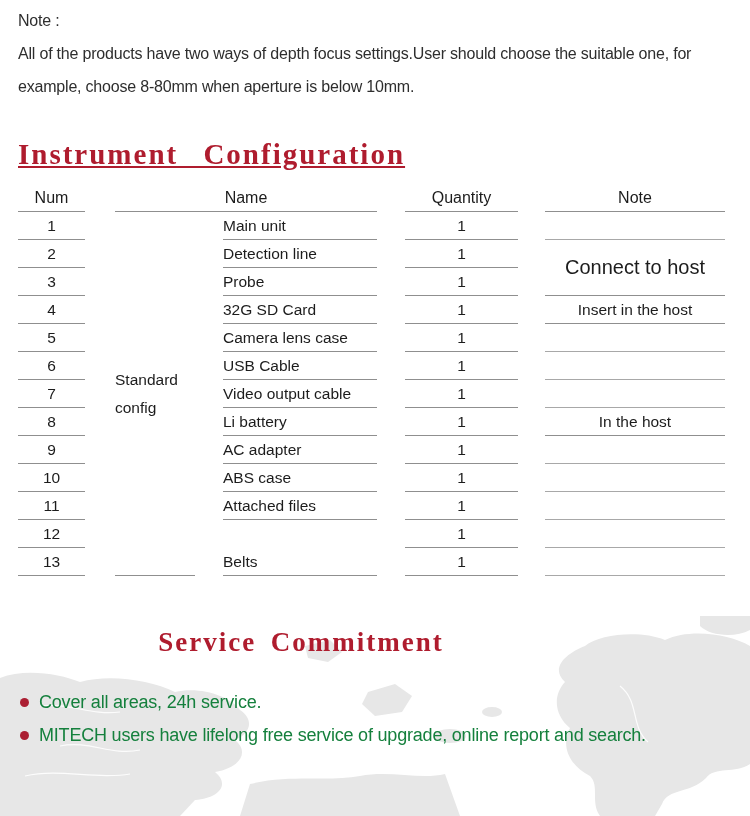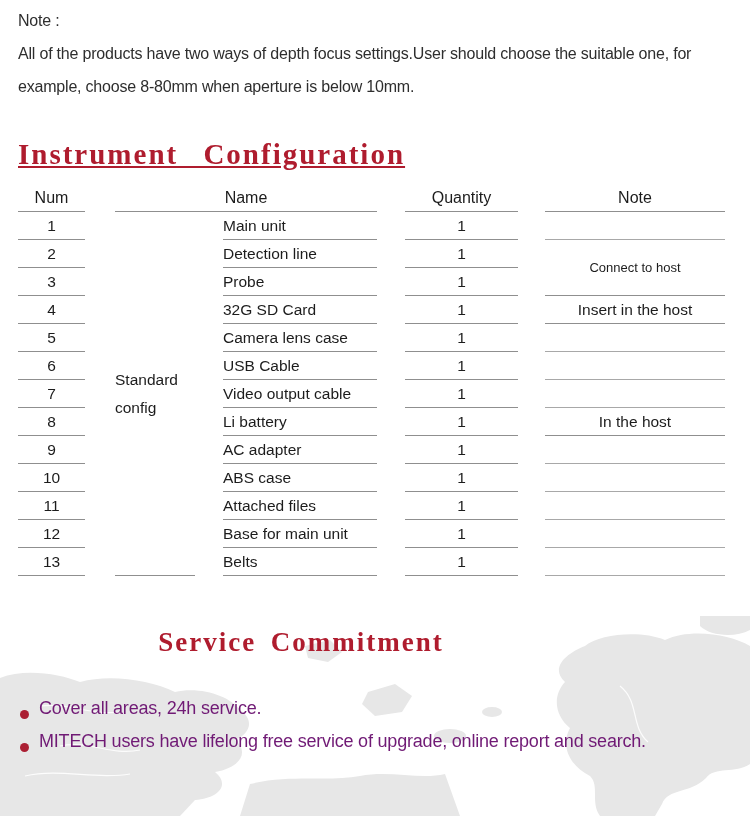--- a/index.html
+++ b/index.html
@@ -70,31 +70,31 @@
   .group-cell{
     grid-column:4;grid-row:2 / span 13;
     border-bottom:1px solid var(--line);
     display:flex;flex-direction:column;justify-content:center;
     font-size:15.5px;color:var(--ink);line-height:28px;
   }
   .note-merge{
     grid-column:10;grid-row:3 / span 2;
     border-bottom:1px solid var(--line);
     display:flex;align-items:center;justify-content:center;
-    font-size:13px;color:var(--ink);white-space:nowrap;
+    font-size:20px;color:var(--ink);white-space:nowrap;
   }
   
   .bullets{
     position:absolute;left:20px;top:686px;
     list-style:none;z-index:2;
   }
   .bullets li{
-    display:flex;align-items:flex-end;
+    display:flex;align-items:center;
     height:33px;font-size:18px;letter-spacing:-0.2px;
-    color:#701a75;white-space:nowrap;
+    color:#15803d;white-space:nowrap;
   }
   .bullet-dot{
     width:9px;height:9px;border-radius:50%;
     background:var(--bullet-red);
     margin-right:10px;flex:0 0 auto;
   }
   
   .map{
     position:absolute;left:0;bottom:0;z-index:1;
     pointer-events:none;
@@ -167,21 +167,20 @@
     <div class="cell col-name r3">Detection line</div>
     <div class="cell col-name r4">Probe</div>
     <div class="cell col-name r5">32G SD Card</div>
     <div class="cell col-name r6">Camera lens case</div>
     <div class="cell col-name r7">USB Cable</div>
     <div class="cell col-name r8">Video output cable</div>
     <div class="cell col-name r9">Li battery</div>
     <div class="cell col-name r10">AC adapter</div>
     <div class="cell col-name r11">ABS case</div>
     <div class="cell col-name r12">Attached files</div>
-    <div class="cell col-name r13">Base for main unit</div>
     <div class="cell col-name r14">Belts</div>
 
     <div class="cell center col-qty r2">1</div>
     <div class="cell center col-qty r3">1</div>
     <div class="cell center col-qty r4">1</div>
     <div class="cell center col-qty r5">1</div>
     <div class="cell center col-qty r6">1</div>
     <div class="cell center col-qty r7">1</div>
     <div class="cell center col-qty r8">1</div>
     <div class="cell center col-qty r9">1</div>

